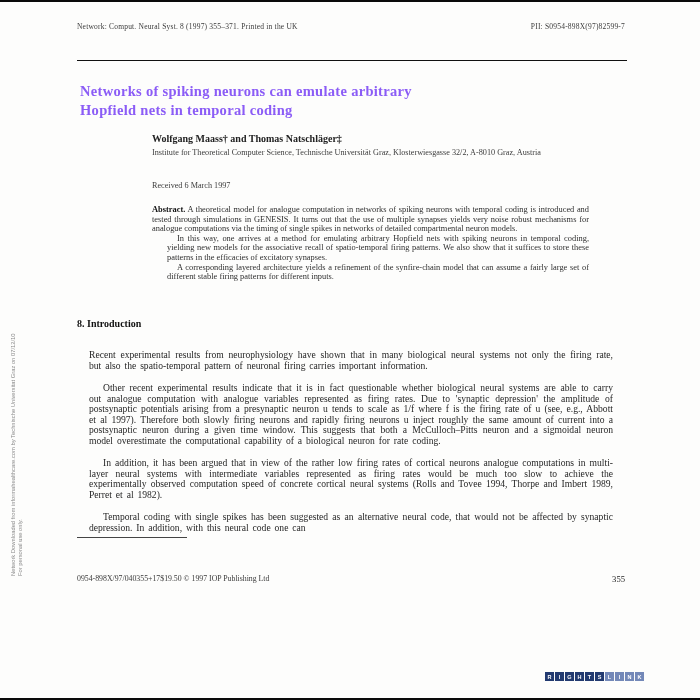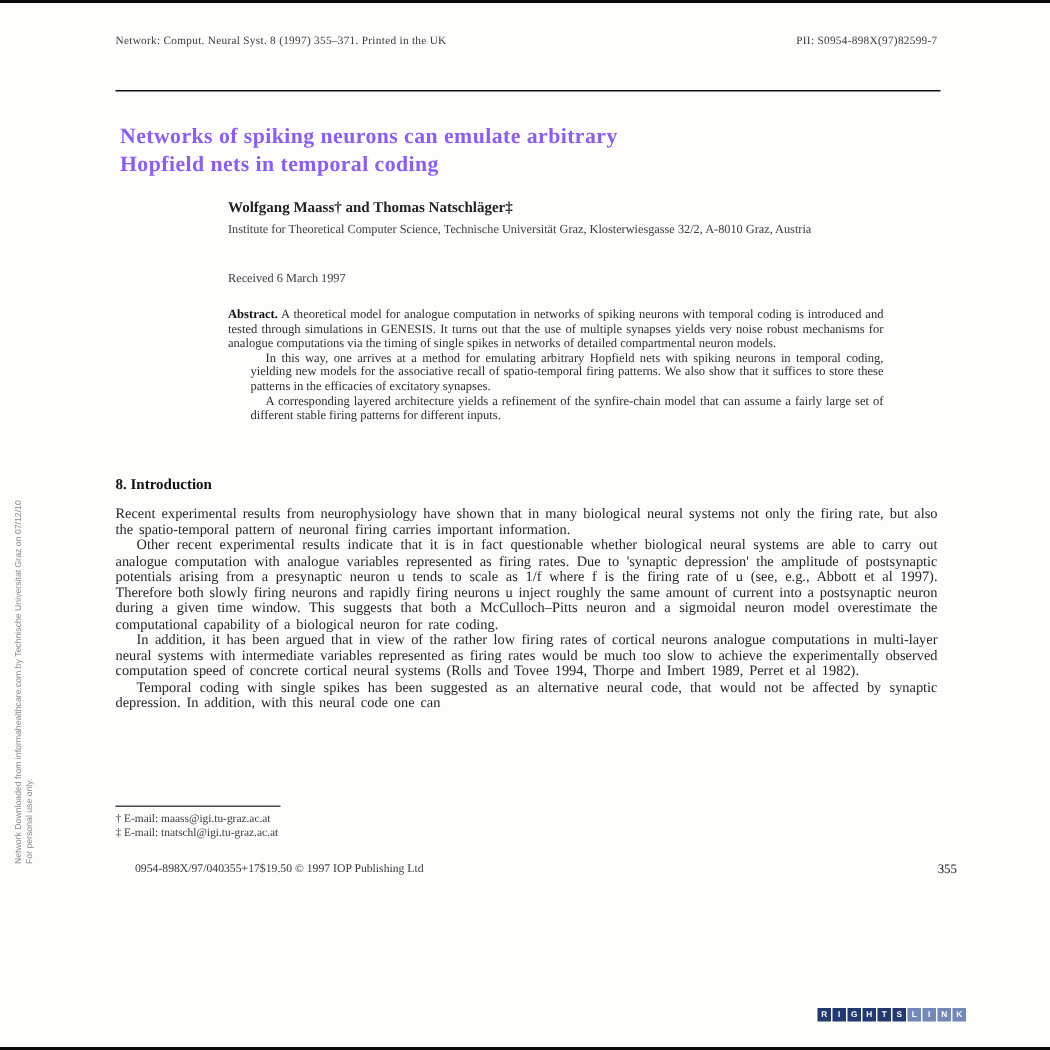--- a/index.html
+++ b/index.html
@@ -28,29 +28,29 @@
     font-size:8.4px;line-height:9.6px;text-align:justify;color:#2e2e2e;}
   .abstract p{margin:0;}
   .abstract p.ind{text-indent:10px;margin-left:15px;}
   .abstract b{color:#111;}
 
   .section-heading{position:absolute;top:318px;left:77px;
     font-size:10px;font-weight:bold;color:#111;}
 
   .body-text{position:absolute;top:338px;left:77px;width:548px;
     font-size:9.6px;line-height:10.5px;text-align:justify;color:#262626;word-spacing:1.5px;}
-  .body-text p{margin:0;}
+  .body-text p{margin:12px;}
   .body-text p.ind{text-indent:14px;}
 
   .footnote-rule{position:absolute;top:537px;left:77px;width:110px;border-top:.8px solid #444;}
   .footnotes{position:absolute;top:541px;left:77px;width:300px;
     font-size:7.6px;line-height:9px;color:#3a3a3a;}
   .footnotes div{margin:0;}
 
-  .footer-line{position:absolute;top:574px;left:90px;width:548px;
+  .footer-line{position:absolute;top:574px;left:77px;width:548px;
     font-size:7.8px;color:#3a3a3a;display:flex;justify-content:space-between;}
   .footer-line .pagenum{font-size:8.6px;color:#222;}
 
   .watermark{position:absolute;left:10px;top:576px;width:242px;
     transform:rotate(-90deg);transform-origin:0 0;
     font-family:"Liberation Sans","DejaVu Sans",sans-serif;
     font-size:5.8px;line-height:7px;color:#8a8a8a;white-space:nowrap;}
 
   .rightslink{position:absolute;top:672px;left:545px;display:flex;gap:1px;}
   .rl-tile{width:9px;height:9px;display:flex;align-items:center;justify-content:center;
@@ -91,24 +91,20 @@
   <div class="section-heading">8. Introduction</div>
 
   <div class="body-text">
     <p>Recent experimental results from neurophysiology have shown that in many biological neural systems not only the firing rate, but also the spatio-temporal pattern of neuronal firing carries important information.</p>
     <p class="ind">Other recent experimental results indicate that it is in fact questionable whether biological neural systems are able to carry out analogue computation with analogue variables represented as firing rates. Due to 'synaptic depression' the amplitude of postsynaptic potentials arising from a presynaptic neuron u tends to scale as 1/f where f is the firing rate of u (see, e.g., Abbott et al 1997). Therefore both slowly firing neurons and rapidly firing neurons u inject roughly the same amount of current into a postsynaptic neuron during a given time window. This suggests that both a McCulloch–Pitts neuron and a sigmoidal neuron model overestimate the computational capability of a biological neuron for rate coding.</p>
     <p class="ind">In addition, it has been argued that in view of the rather low firing rates of cortical neurons analogue computations in multi-layer neural systems with intermediate variables represented as firing rates would be much too slow to achieve the experimentally observed computation speed of concrete cortical neural systems (Rolls and Tovee 1994, Thorpe and Imbert 1989, Perret et al 1982).</p>
     <p class="ind">Temporal coding with single spikes has been suggested as an alternative neural code, that would not be affected by synaptic depression. In addition, with this neural code one can</p>
   </div>
 
   <div class="footnote-rule"></div>
-  <div class="footnotes">
-    <div>† E-mail: maass@igi.tu-graz.ac.at</div>
-    <div>‡ E-mail: tnatschl@igi.tu-graz.ac.at</div>
-  </div>
 
   <div class="footer-line">
     <span>0954-898X/97/040355+17$19.50  © 1997 IOP Publishing Ltd</span>
     <span class="pagenum">355</span>
   </div>
 
   <div class="watermark">
     <div>Network Downloaded from informahealthcare.com by Technische Universitat Graz on 07/12/10</div>
     <div>For personal use only.</div>
   </div>

